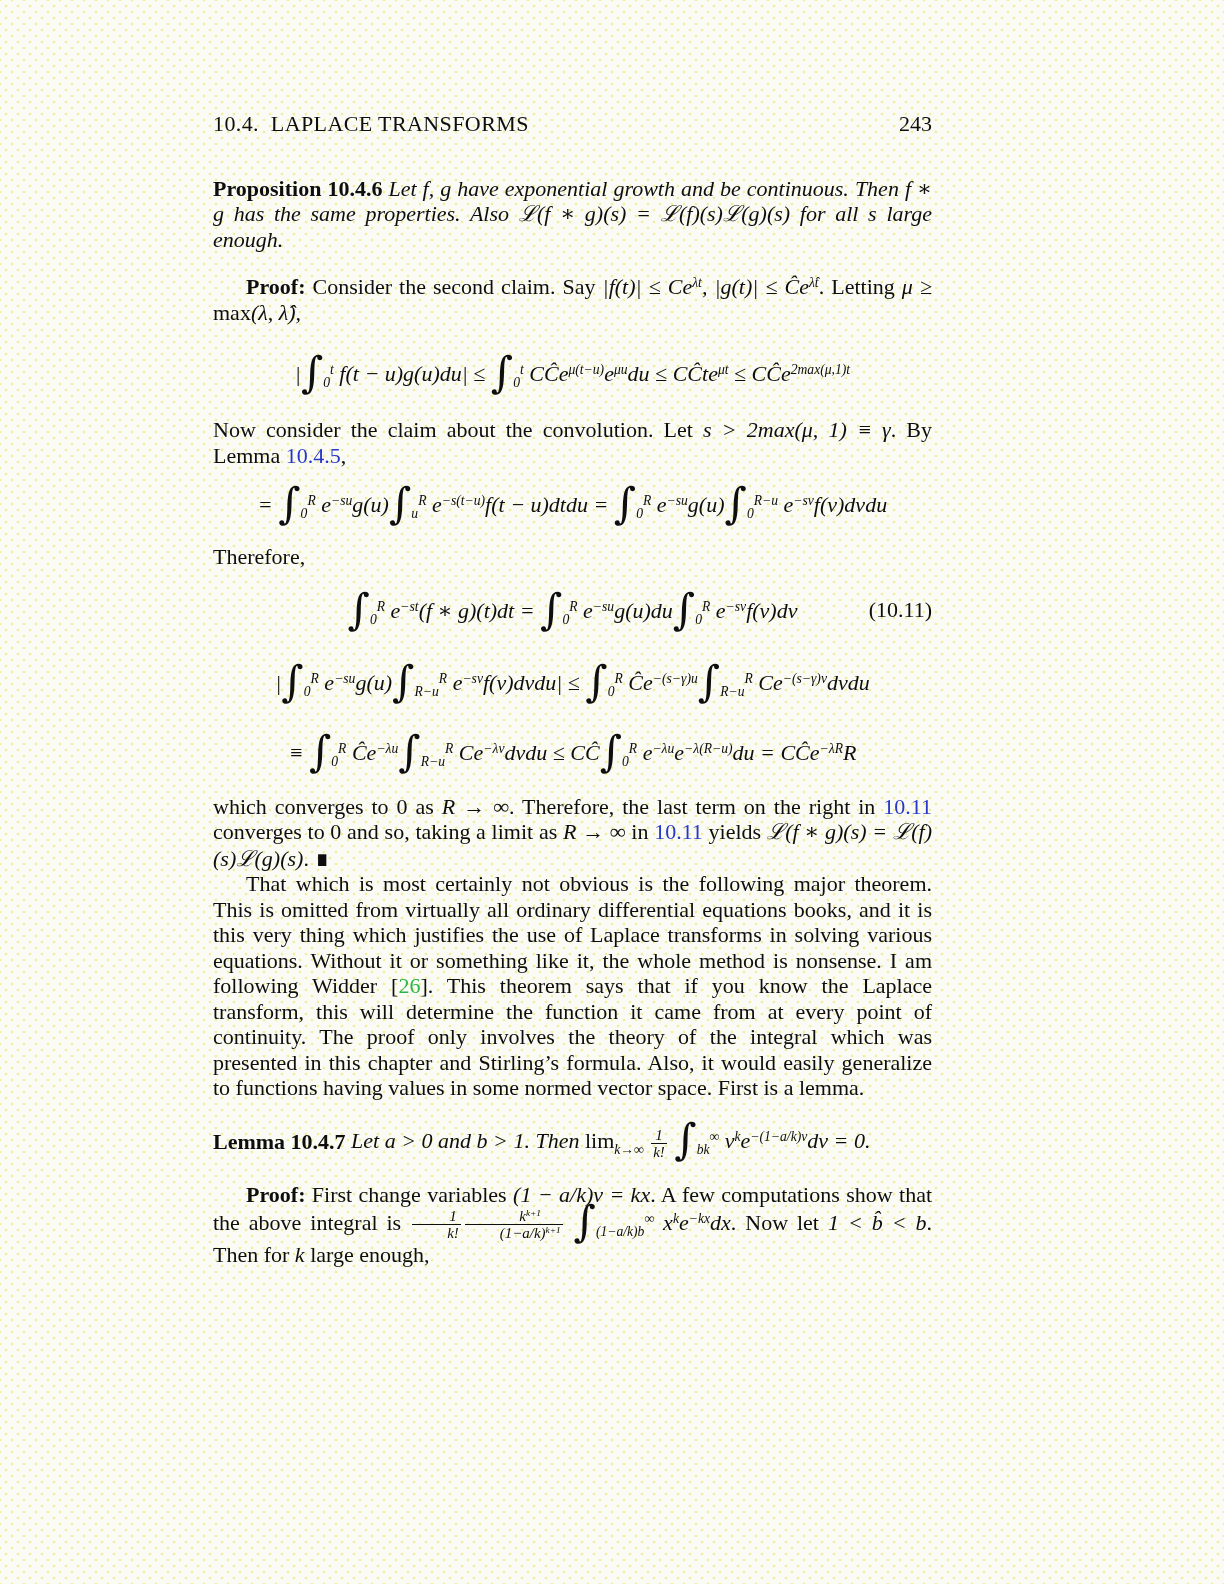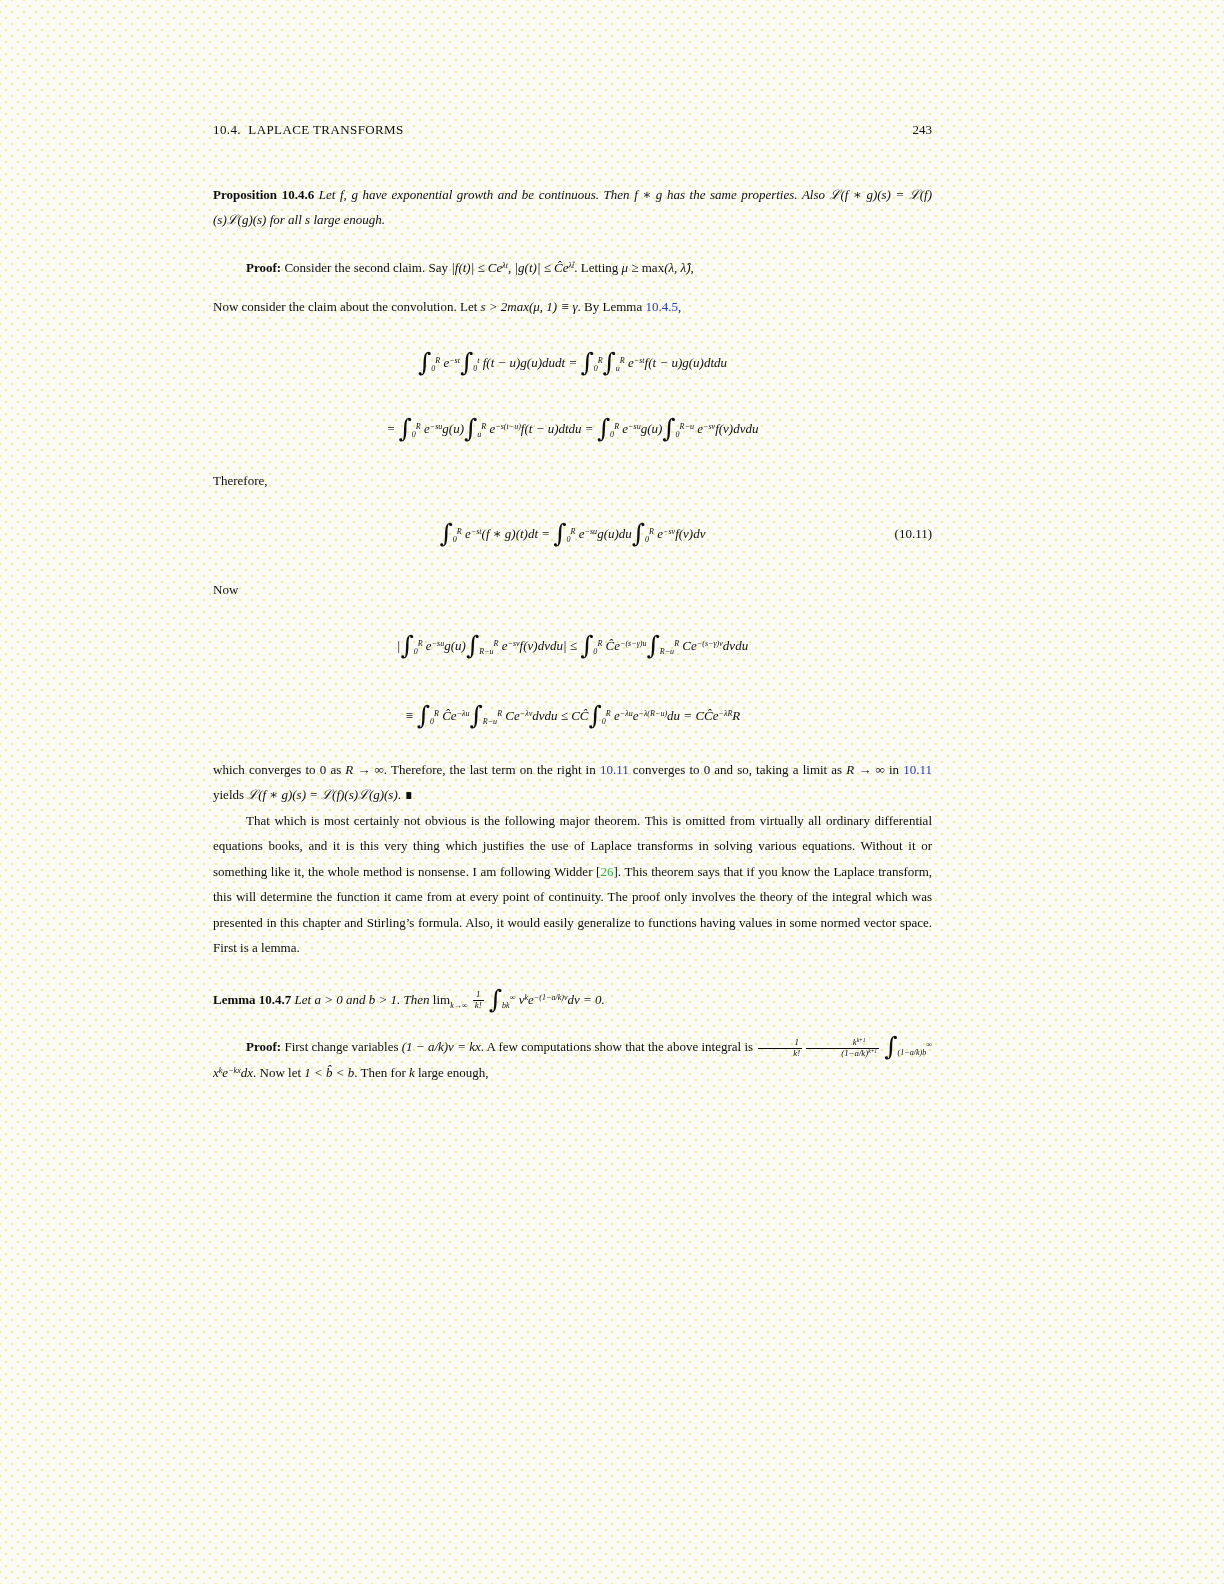--- a/index.html
+++ b/index.html
@@ -11,22 +11,22 @@
   .page{
     position:relative;width:1224px;height:1584px;overflow:hidden;
     background-color:var(--bg,#fbfbf5);
     background-image:
       radial-gradient(var(--dot,#f1eda0) 1px, transparent 1.7px),
       radial-gradient(var(--dot,#f1eda0) 1px, transparent 1.7px);
     background-size:12px 12px;
     background-position:0 0,6px 6px;
   }
   .content{
-    position:absolute;left:213px;top:117px;width:719px;
-    font-size:13px;line-height:25.5px;
+    position:absolute;left:213px;top:111px;width:719px;
+    font-size:22px;line-height:25.5px;
   }
   .hdr{display:flex;justify-content:space-between;align-items:baseline;margin-bottom:0;}
   .hl{letter-spacing:0.4px;white-space:pre;}
   .para{margin:0;text-align:justify;}
   .indent{text-indent:33px;}
   .r-b{font-weight:700;}
   .r-i{font-style:italic;}
   .r-m{font-style:italic;}
   .r-lb{color:var(--link,#2737c8);}
   .r-lg{color:var(--green,#2cb44a);}
@@ -55,40 +55,39 @@
 
     <div class="hdr">
       <span class="hl">10.4.  LAPLACE TRANSFORMS</span>
       <span class="hr">243</span>
     </div>
 
     <p class="para mt36"><span class="r-b">Proposition 10.4.6  </span><span class="r-i">Let f, g have exponential growth and be continuous.  Then f ∗ g has the same properties. Also ℒ(f ∗ g)(s) = ℒ(f)(s)ℒ(g)(s) for all s large enough.</span></p>
 
     <p class="para indent mt22"><span class="r-b">Proof:</span><span>  Consider the second claim.  Say </span><span class="r-m">|f(t)| ≤ Ce<sup>λt</sup>, |g(t)| ≤ Ĉe<sup>λ̂t</sup></span><span>. Letting </span><span class="r-m">μ ≥ <span class="up">max</span>(λ, λ̂),</span></p>
 
+    <div class="disp h58 mt20">
+        <span class="r-m">|<span class="int">∫</span><sub>0</sub><sup>t</sup> f(t − u)g(u)du| ≤ <span class="int">∫</span><sub>0</sub><sup>t</sup> CĈe<sup>μ(t−u)</sup>e<sup>μu</sup>du ≤ CĈte<sup>μt</sup> ≤ CĈe<sup>2max(μ,1)t</sup></span>
+      </div>
 
     <p class="para mt14"><span>Now consider the claim about the convolution. Let </span><span class="r-m">s &gt; 2max(μ, 1) ≡ γ</span><span>. By Lemma </span><span class="r-lb">10.4.5</span><span>,</span></p>
 
-    <div class="disp h58 mt14">
-        <span class="r-m"><span class="int">∫</span><sub>0</sub><sup>R</sup> e<sup>−st</sup><span class="int">∫</span><sub>0</sub><sup>t</sup> f(t − u)g(u)dudt = <span class="int">∫</span><sub>0</sub><sup>R</sup><span class="int">∫</span><sub>u</sub><sup>R</sup> e<sup>−st</sup>f(t − u)g(u)dtdu</span>
-      </div>
     <div class="disp h58 mt8">
         <span class="r-m">= <span class="int">∫</span><sub>0</sub><sup>R</sup> e<sup>−su</sup>g(u)<span class="int">∫</span><sub>u</sub><sup>R</sup> e<sup>−s(t−u)</sup>f(t − u)dtdu = <span class="int">∫</span><sub>0</sub><sup>R</sup> e<sup>−su</sup>g(u)<span class="int">∫</span><sub>0</sub><sup>R−u</sup> e<sup>−sv</sup>f(v)dvdu</span>
       </div>
 
     <p class="para mt10"><span>Therefore,</span></p>
 
     <div class="eq1011 mt12">
       <div class="disp h58 l1">
           <span class="r-m"><span class="int">∫</span><sub>0</sub><sup>R</sup> e<sup>−st</sup>(f ∗ g)(t)dt  =  <span class="int">∫</span><sub>0</sub><sup>R</sup> e<sup>−su</sup>g(u)du<span class="int">∫</span><sub>0</sub><sup>R</sup> e<sup>−sv</sup>f(v)dv</span>
         </div>
       <span class="tag">(10.11)</span>
     </div>
 
-    <p class="para mt14"><span>Now</span></p>
 
     <div class="disp h58 mt14">
         <span class="r-m">|<span class="int">∫</span><sub>0</sub><sup>R</sup> e<sup>−su</sup>g(u)<span class="int">∫</span><sub>R−u</sub><sup>R</sup> e<sup>−sv</sup>f(v)dvdu| ≤ <span class="int">∫</span><sub>0</sub><sup>R</sup> Ĉe<sup>−(s−γ)u</sup><span class="int">∫</span><sub>R−u</sub><sup>R</sup> Ce<sup>−(s−γ)v</sup>dvdu</span>
       </div>
     <div class="disp h58 mt12">
         <span class="r-m">≡ <span class="int">∫</span><sub>0</sub><sup>R</sup> Ĉe<sup>−λu</sup><span class="int">∫</span><sub>R−u</sub><sup>R</sup> Ce<sup>−λv</sup>dvdu ≤ CĈ<span class="int">∫</span><sub>0</sub><sup>R</sup> e<sup>−λu</sup>e<sup>−λ(R−u)</sup>du = CĈe<sup>−λR</sup>R</span>
       </div>
 
     <p class="para mt12"><span>which converges to 0 as </span><span class="r-m">R → ∞</span><span>. Therefore, the last term on the right in </span><span class="r-lb">10.11</span><span> converges to 0 and so, taking a limit as </span><span class="r-m">R → ∞</span><span> in </span><span class="r-lb">10.11</span><span> yields </span><span class="r-m">ℒ(f ∗ g)(s) = ℒ(f)(s)ℒ(g)(s)</span><span>.  </span><span class="r-sq">∎</span></p>
     <p class="para indent"><span>That which is most certainly not obvious is the following major theorem. This is omitted from virtually all ordinary differential equations books, and it is this very thing which justifies the use of Laplace transforms in solving various equations.  Without it or something like it, the whole method is nonsense.  I am following Widder [</span><span class="r-lg">26</span><span>]. This theorem says that if you know the Laplace transform, this will determine the function it came from at every point of continuity. The proof only involves the theory of the integral which was presented in this chapter and Stirling’s formula.  Also, it would easily generalize to functions having values in some normed vector space. First is a lemma.</span></p>

